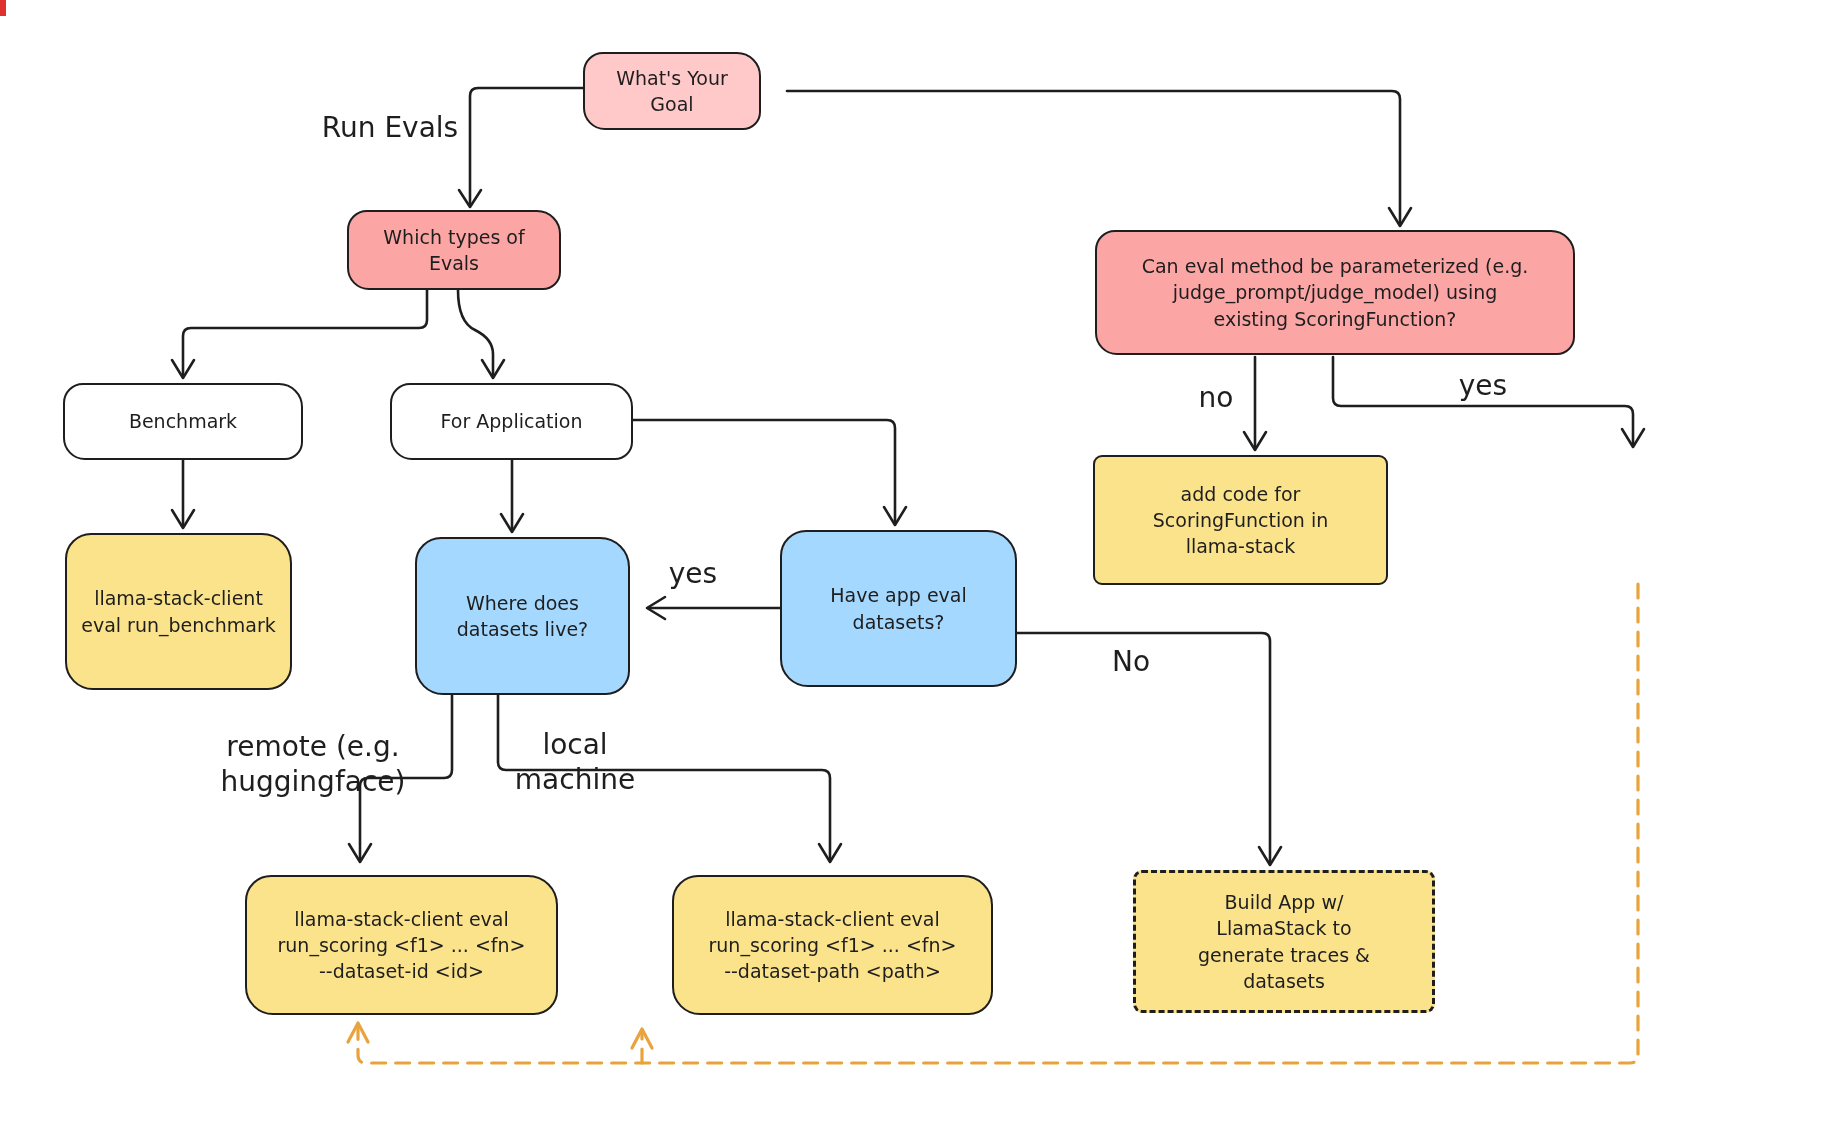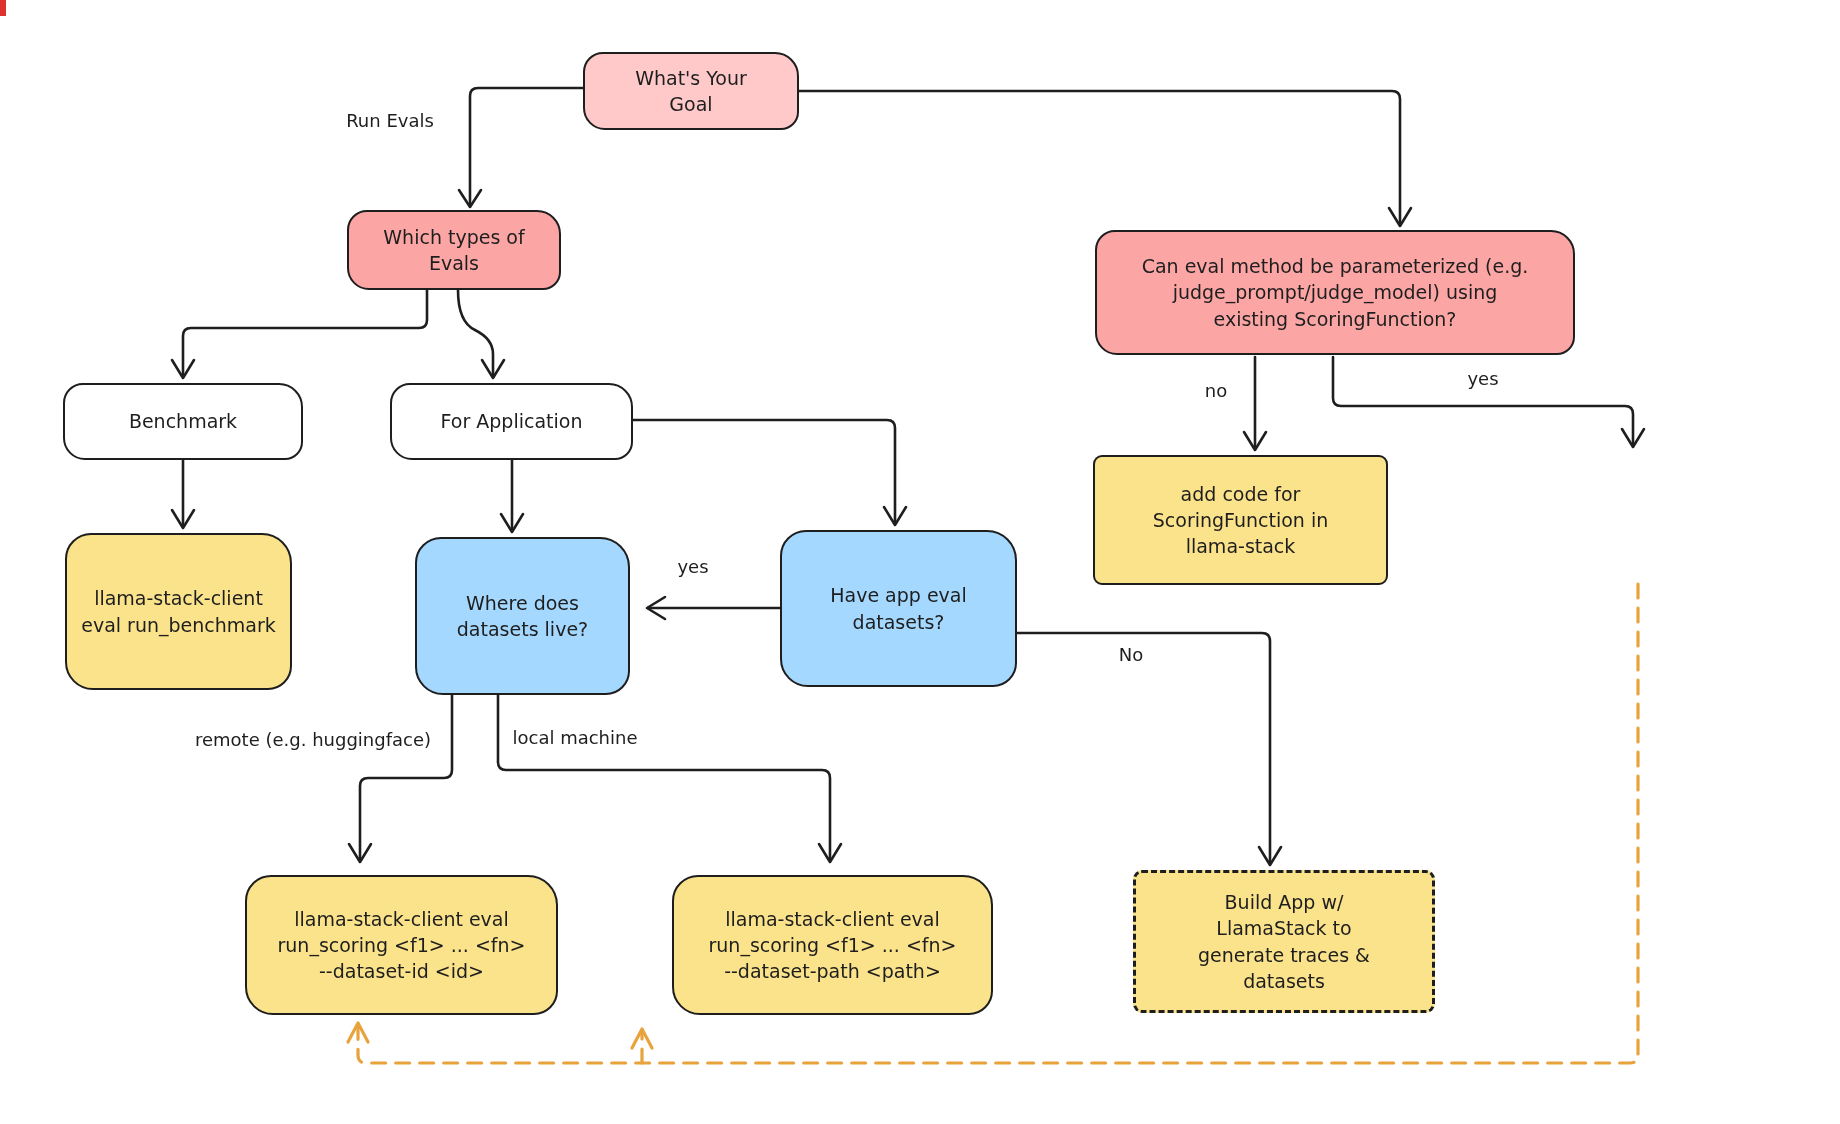--- a/index.html
+++ b/index.html
@@ -31,21 +31,21 @@
   .pink{background:#ffc9c9;}
   .green{background:#fca5a5;}
   .blue{background:#a5d8ff;}
   .yellow{background:#fbe38b;border-radius:9px;}
   .white{background:#ffffff;}
   .dashed{border-style:dashed;border-width:3px;}
   .edge-label{
     position:absolute;
     text-align:center;
     white-space:pre-line;
-    font-size:18px;line-height:1.25;
+    font-size:28px;line-height:1.25;
   }
   .corner-mark{position:absolute;left:0;top:0;width:6px;height:16px;background:#e03131;}
 </style>
 </head>
 <body>
 
 <div id="canvas">
 
   <div class="corner-mark"></div>
 
@@ -117,21 +117,21 @@
     </g>
 
     <g>
       <path class="orange dashedline" d="M 1638 584 L 1638 1055 Q 1638 1063 1630 1063 L 366 1063 Q 358 1063 358 1055 L 358 1026"></path>
       <path class="orange" d="M 348 1042 L 358 1023 L 368 1042"></path>
       <path class="orange dashedline" d="M 642 1063 L 642 1032"></path>
       <path class="orange" d="M 632 1048 L 642 1029 L 652 1048"></path>
     </g>
   </svg>
 
-  <div class="node pink" style="left:583px;top:52px;width:216px;height:78px">What's Your
+  <div class="node pink" style="left:583px;top:52px;width:178px;height:78px">What's Your
 Goal</div>
 
   <div class="node green" style="left:347px;top:210px;width:214px;height:80px">Which types of
 Evals</div>
 
   <div class="node white" style="left:63px;top:383px;width:240px;height:77px">Benchmark</div>
 
   <div class="node white" style="left:390px;top:383px;width:243px;height:77px">For Application</div>
 
   <div class="node yellow big" style="left:65px;top:533px;width:227px;height:157px">llama-stack-client

